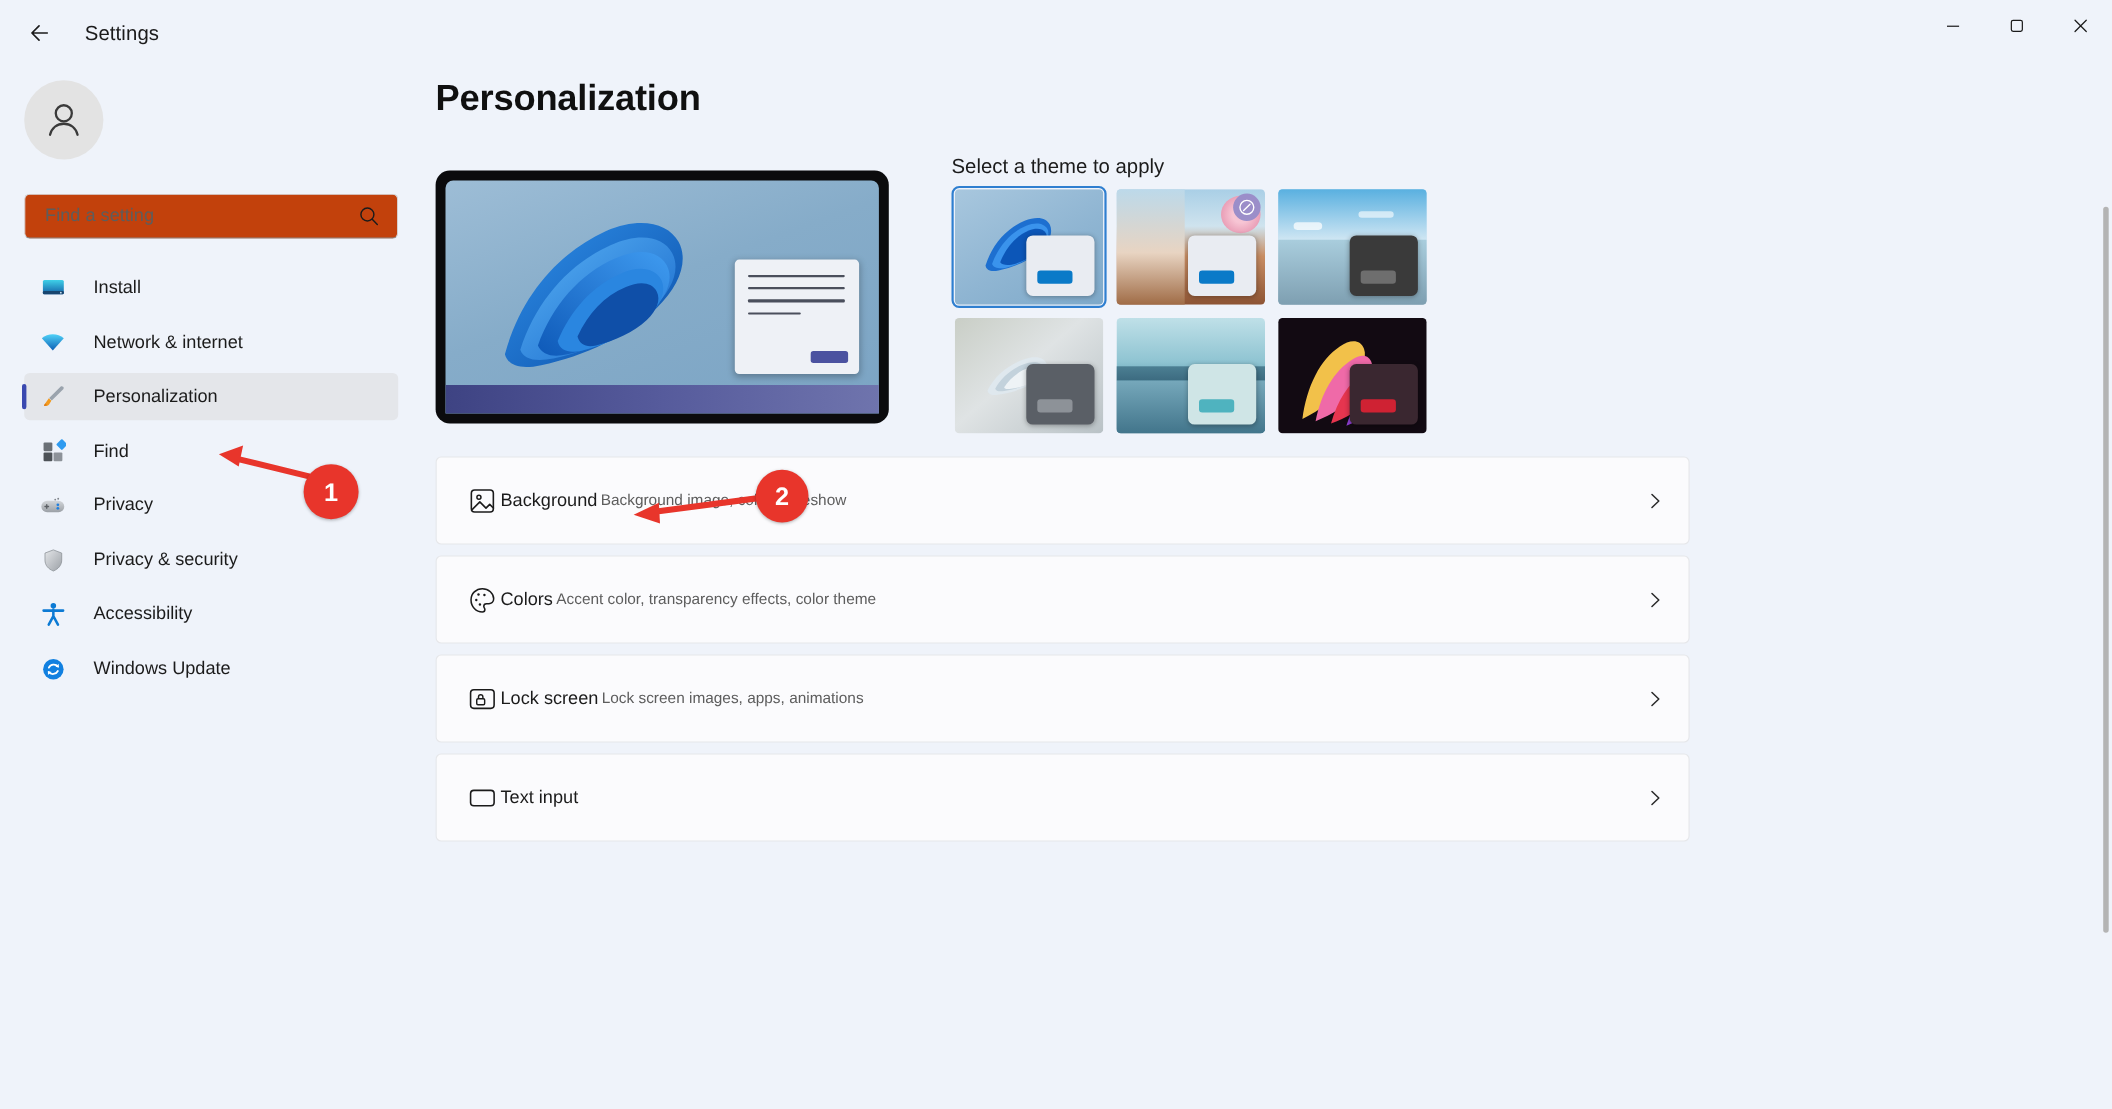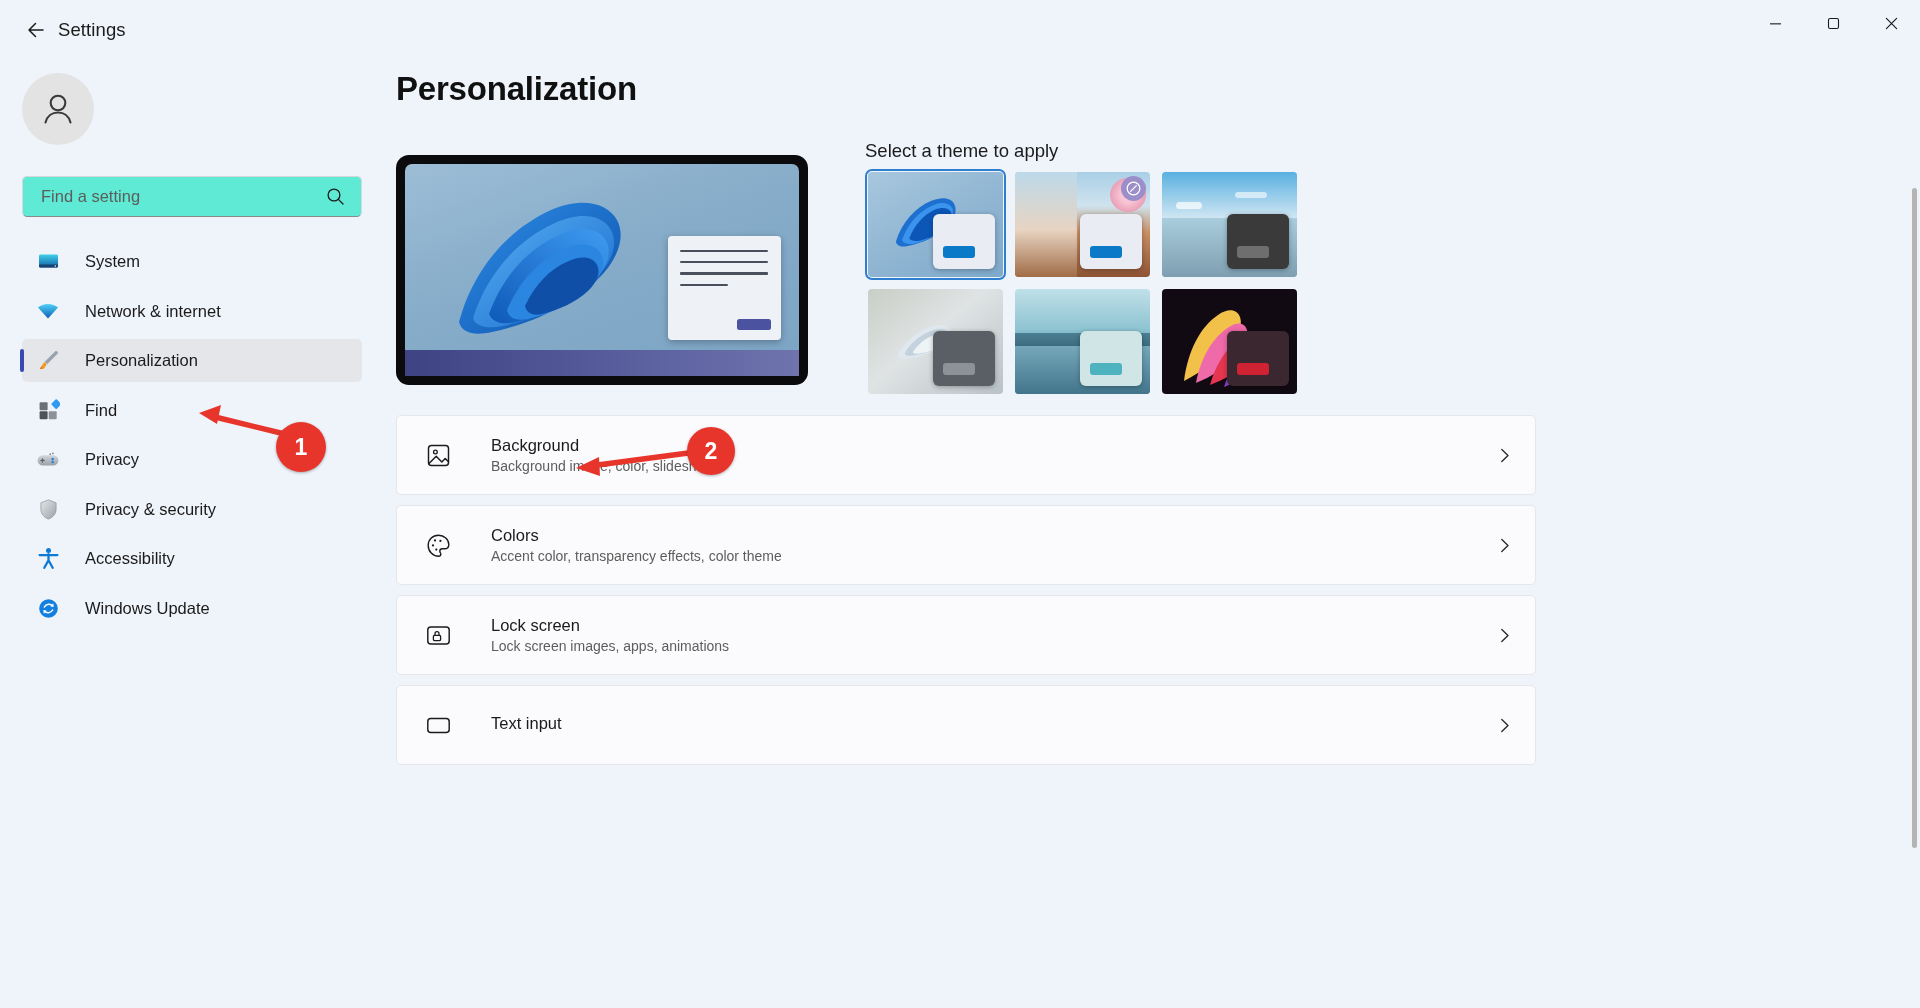--- a/index.html
+++ b/index.html
@@ -16,42 +16,42 @@
   .titlebar {
     position: absolute; top: 0; left: 0; width: 1920px; height: 60px;
     display: flex; align-items: center;
   }
   .back-btn {
     width: 44px; height: 38px; margin-left: 14px;
     display: flex; align-items: center; justify-content: center;
     border-radius: 5px; cursor: pointer;
   }
   .app-title {
-    font-size: 18.5px; color: #1b1b1b; letter-spacing: .1px;
+    margin-left: 19px; font-size: 18.5px; color: #1b1b1b; letter-spacing: .1px;
   }
   .wincontrols { margin-left: auto; display: flex; height: 60px; }
   .wc {
     width: 58px; height: 46px; display: flex; align-items: center; justify-content: center;
     cursor: pointer;
   }
 
   
   .sidebar {
     position: absolute; top: 60px; left: 0; width: 378px; height: 948px;
   }
   .avatar {
     position: absolute; left: 22px; top: 13px;
     width: 72px; height: 72px; border-radius: 50%;
     background: #e3e3e3;
     display: flex; align-items: center; justify-content: center;
   }
   .searchbox {
     position: absolute; left: 22px; top: 116px;
     width: 340px; height: 41px;
-    background: #5eead4;
+    background: #c2410c;
     border: 1px solid #d6d7da;
     border-bottom: 1.6px solid #8a8a8a;
     border-radius: 5px;
     display: flex; align-items: center;
   }
   .searchbox input {
     flex: 1; border: none; outline: none; background: transparent;
     font-family: "Liberation Sans", sans-serif;
     font-size: 16.5px; color: #1b1b1b; padding: 0 10px 0 18px;
   }
@@ -153,21 +153,21 @@
 
   
   .rows { position: absolute; left: 18px; top: 355px; width: 1140px; }
   .row {
     position: relative; height: 80px; margin-bottom: 10px;
     background: #fbfbfd; border: 1px solid #e6e7ea;
     border-radius: 5px; display: flex; align-items: center;
     padding: 0 22px 0 24px; cursor: pointer;
   }
   .row-ico { width: 34px; flex: 0 0 34px; display: flex; align-items: center; justify-content: center; }
-  .row-text { margin-left: 36px; display: flex; flex-direction: column; gap: 3px; justify-content: space-between; }
+  .row-text { display: flex; flex-direction: row; gap: 3px; justify-content: space-between; }
   .row-title { font-size: 16.5px; color: #1b1b1b; }
   .row-sub { font-size: 14px; color: #5d5d5d; }
   .row-chev { margin-left: auto; display: flex; align-items: center; color: #444; }
 
   
   .scrollbar {
     position: absolute; right: 3px; top: 128px;
     width: 5px; height: 660px; border-radius: 3px; background: #b4b4b4;
     cursor: pointer;
   }
@@ -242,21 +242,21 @@
                 <linearGradient id="gSys" x1="0" y1="0" x2="0" y2="1">
               <stop offset="0" stop-color="#3fd0e8"></stop>
                   <stop offset="1" stop-color="#1360a8"></stop>
             </linearGradient>
               </defs>
             <rect x="2" y="4.5" width="19" height="13" rx="1.4" fill="url(#gSys)"></rect>
             <rect x="2" y="14.6" width="19" height="2.9" rx="1" fill="#18456f"></rect>
             <circle cx="18.3" cy="16.1" r="0.8" fill="#cfe9f7"></circle>
           </svg>
         </span>
-        <span class="navlabel">System</span>
+        <span class="navlabel">Install</span>
       </div>
 
 
       <div class="navitem">
         <span class="navicon">
           <svg width="24" height="24" viewBox="0 0 24 24">
             <defs>
                 <linearGradient id="gNet" x1="0" y1="0" x2="0" y2="1">
               <stop offset="0" stop-color="#4fd1f7"></stop>
                   <stop offset="1" stop-color="#0d5fb5"></stop>

